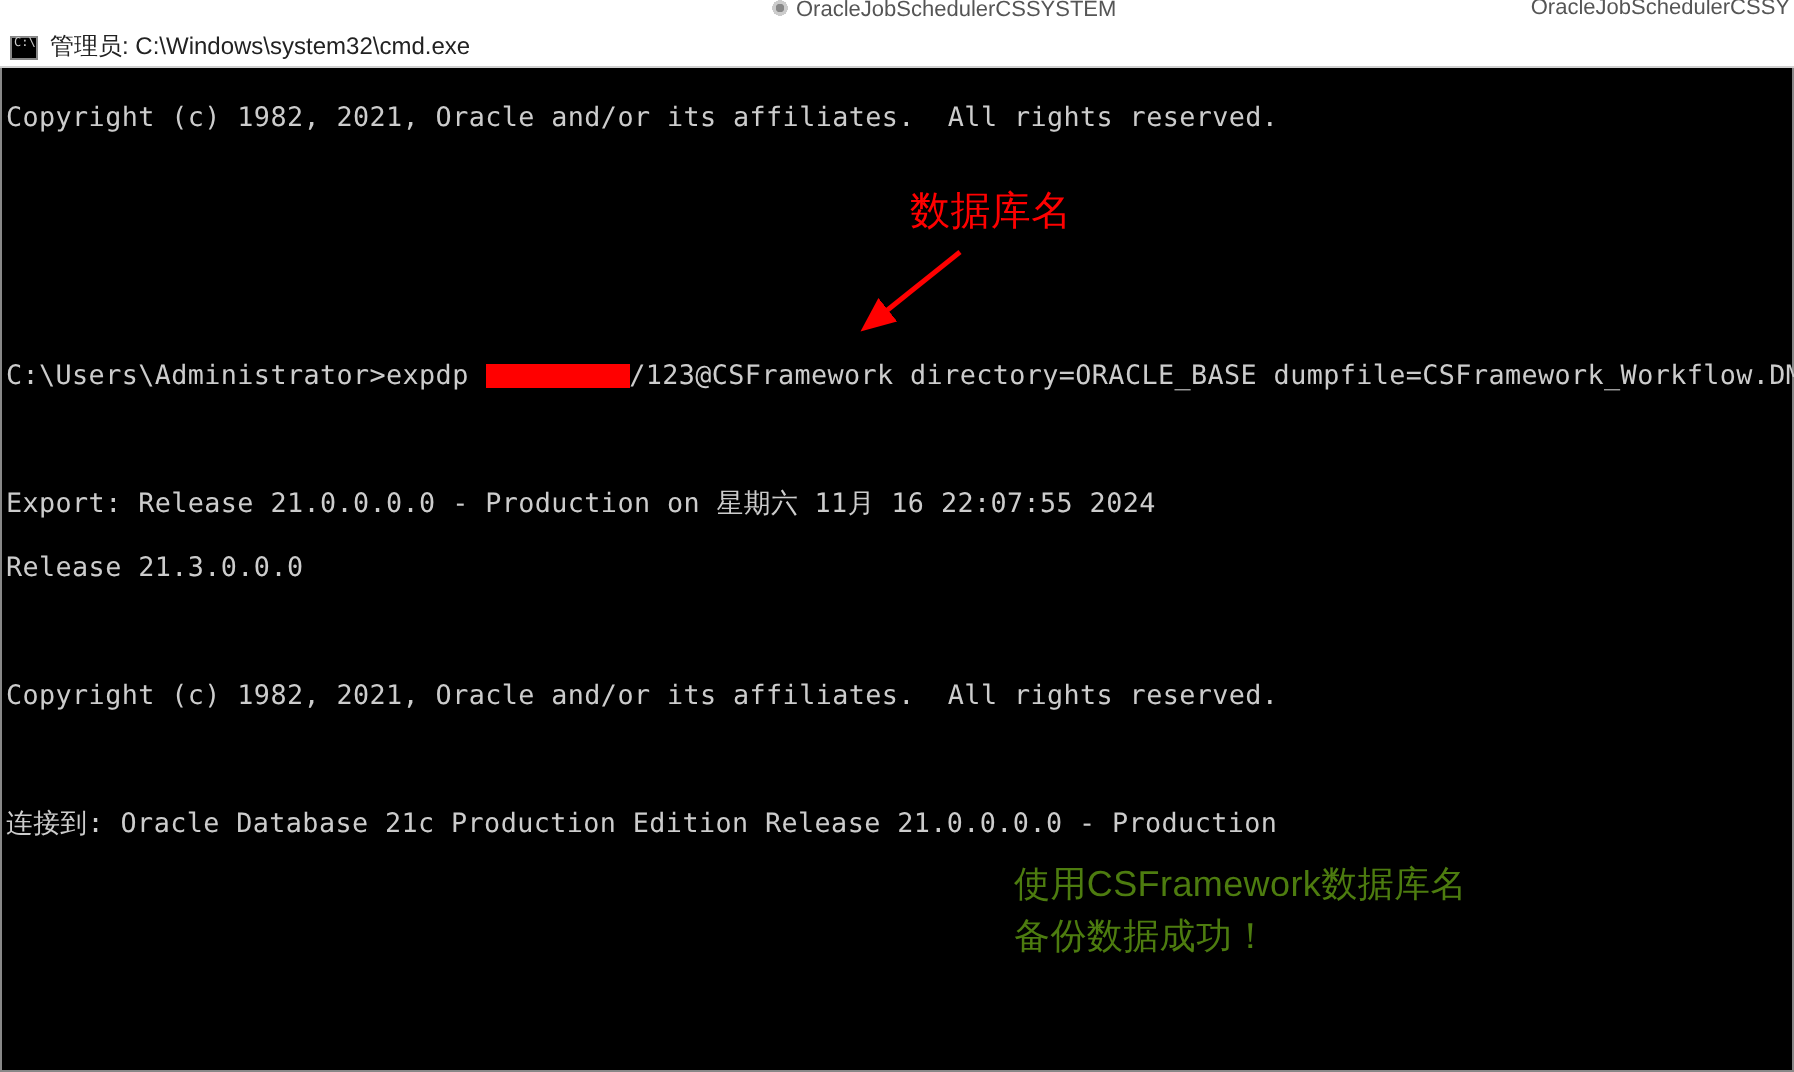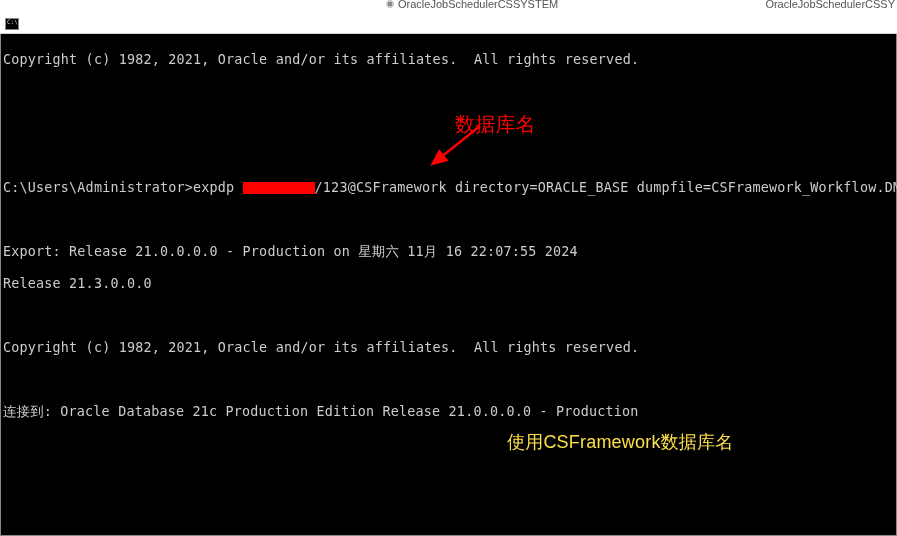--- a/index.html
+++ b/index.html
@@ -85,27 +85,26 @@
   .arrow svg { overflow: visible; }
   .anno-db {
     position: absolute;
     left: 454px;
     top: 64px;
     color: #ff0000;
     font-family: "Microsoft YaHei", sans-serif;
     font-size: 20px;
     font-weight: 400;
     pointer-events: none;
-    margin-top: 18px;
   }
   .anno-success {
     position: absolute;
     left: 506px;
     top: 395px;
-    color: #fde047;
+    color: #4d7c0f;
     font-family: "Microsoft YaHei", sans-serif;
     font-size: 18px;
     line-height: 26px;
     font-weight: 400;
     pointer-events: none;
     white-space: normal;
   }
 </style>
 </head>
 <body>
@@ -114,20 +113,21 @@
   <span class="svc1">
     <span class="icon-gear"></span><span>OracleJobSchedulerCSSYSTEM</span>
   </span>
   <span class="svc2">
     <span>OracleJobSchedulerCSSY</span>
   </span>
 </div>
 
 <div class="titlebar">
   <span class="cmd-icon"></span>
+  <span>管理员: C:\Windows\system32\cmd.exe</span>
 </div>
 
 <div class="console">
 <div class="line">Copyright (c) 1982, 2021, Oracle and/or its affiliates.  All rights reserved.</div>
 <div class="line"> </div>
 <div class="line"> </div>
 <div class="line"> </div>
 <div class="line"><span>C:\Users\Administrator&gt;expdp </span><span class="redact-red" style="width:72px;height:12px;"></span><span>/123@CSFramework directory=ORACLE_BASE dumpfile=CSFramework_Workflow.DMP</span></div>
 <div class="line"> </div>
 <div class="line">Export: Release 21.0.0.0.0 - Production on 星期六 11月 16 22:07:55 2024</div>
@@ -163,14 +163,15 @@
         </marker>
       </defs>
       <line x1="48" y1="2" x2="8" y2="34" stroke="#ff0000" stroke-width="2.5" marker-end="url(#ah)"></line>
     </svg>
   </div>
   <div class="anno-db">数据库名</div>
 
   
   <div class="anno-success">
     <div>使用CSFramework数据库名</div>
+    <div>备份数据成功！</div>
   </div>
 </div>
 
 </body></html>

